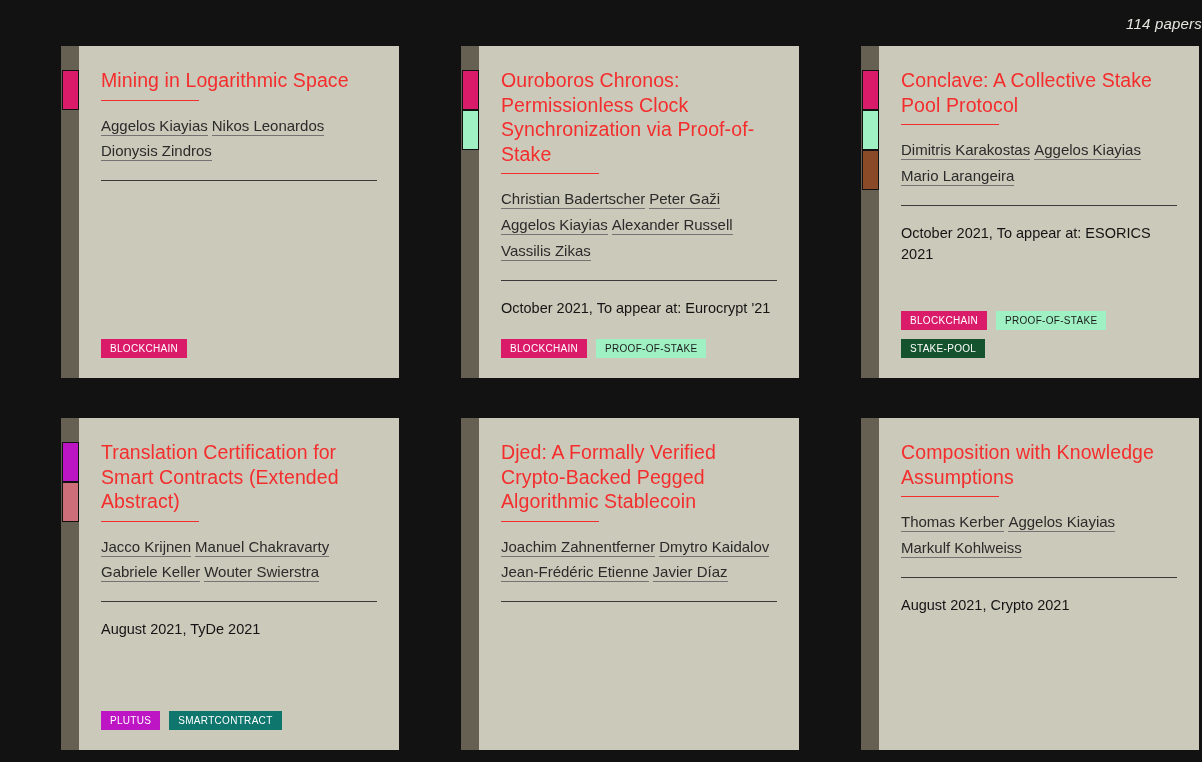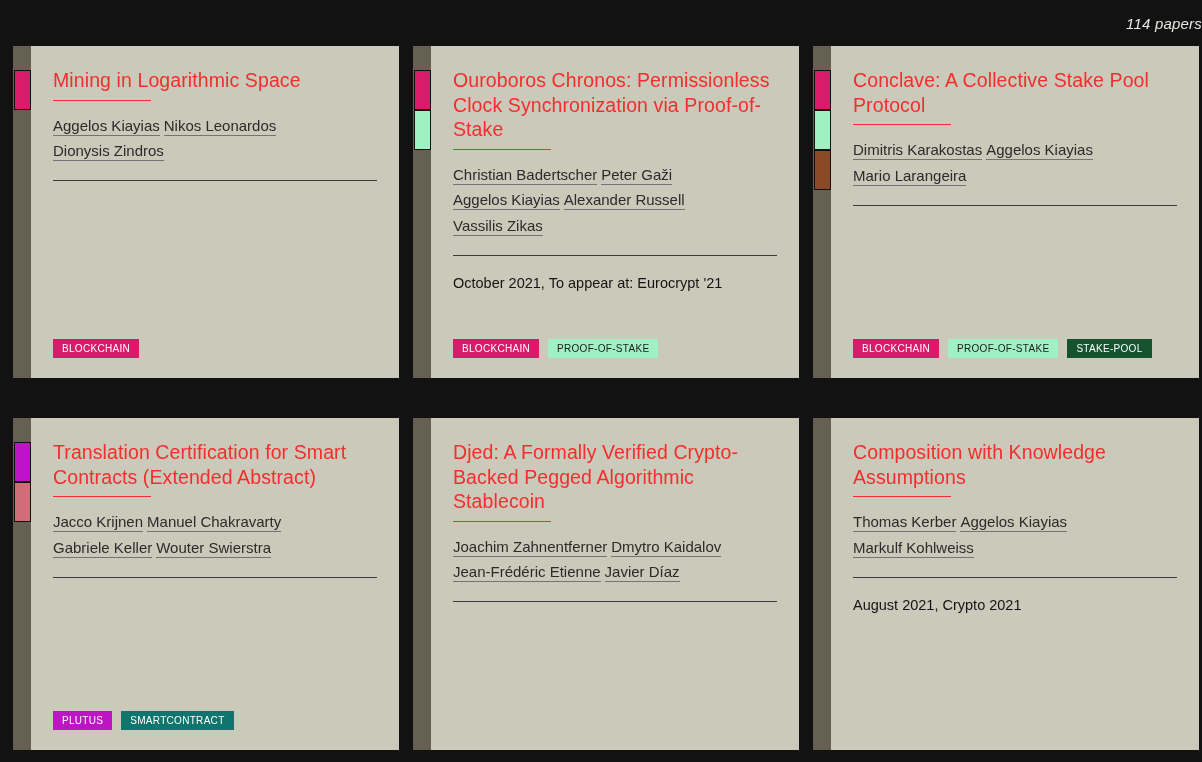--- a/index.html
+++ b/index.html
@@ -38,20 +38,21 @@
     row-gap: 40px;
     padding: 0 13px;
   }
 
   
   .paper-card {
     position: relative;
     display: flex;
     height: 332px;
     background: transparent;
+    margin-left: 48px;
   }
 
   
   .card-gutter {
     position: relative;
     width: 18px;
     flex: 0 0 18px;
     background: #666052;
   }
   .tag-chip {
@@ -175,37 +176,39 @@
       <div class="card-gutter">
         <div class="tag-chip" style="background: rgb(218, 27, 106); top: 24px;"></div>
         <div class="tag-chip" style="background: rgb(159, 240, 194); top: 64px;"></div>
         <div class="tag-chip" style="background: rgb(138, 74, 40); top: 104px;"></div>
       </div>
       <div class="card-body">
         <div class="paper-title">Conclave: A Collective Stake Pool Protocol</div>
         <div class="title-rule"></div>
         <div class="author-list"><span class="author-link">Dimitris Karakostas</span><span class="author-sep">&nbsp;</span><span class="author-link">Aggelos Kiayias</span><span class="author-sep">&nbsp;</span><span class="author-link">Mario Larangeira</span></div>
         <div class="card-rule"></div>
+        <div class="paper-venue">October 2021, To appear at: ESORICS 2021</div>
         <div class="tag-row">
           <span class="tag-badge" style="background: rgb(218, 27, 106); color: rgb(255, 255, 255);">BLOCKCHAIN</span>
           <span class="tag-badge" style="background: rgb(159, 240, 194); color: rgb(28, 28, 28);">PROOF-OF-STAKE</span>
           <span class="tag-badge" style="background: #14532d; color: rgb(255, 255, 255);">STAKE-POOL</span>
         </div>
       </div>
     </div>
     <div class="paper-card">
       <div class="card-gutter">
         <div class="tag-chip" style="background: rgb(189, 20, 196); top: 24px;"></div>
         <div class="tag-chip" style="background: rgb(205, 110, 121); top: 64px;"></div>
       </div>
       <div class="card-body">
         <div class="paper-title">Translation Certification for Smart Contracts (Extended Abstract)</div>
         <div class="title-rule"></div>
         <div class="author-list"><span class="author-link">Jacco Krijnen</span><span class="author-sep">&nbsp;</span><span class="author-link">Manuel Chakravarty</span><span class="author-sep">&nbsp;</span><span class="author-link">Gabriele Keller</span><span class="author-sep">&nbsp;</span><span class="author-link">Wouter Swierstra</span></div>
         <div class="card-rule"></div>
+        <div class="paper-venue">August 2021, TyDe 2021</div>
         <div class="tag-row">
           <span class="tag-badge" style="background: rgb(189, 20, 196); color: rgb(255, 255, 255);">PLUTUS</span>
           <span class="tag-badge" style="background: #0f766e; color: rgb(255, 255, 255);">SMARTCONTRACT</span>
         </div>
       </div>
     </div>
     <div class="paper-card">
       <div class="card-gutter"></div>
       <div class="card-body">
         <div class="paper-title">Djed: A Formally Verified Crypto-Backed Pegged Algorithmic Stablecoin</div>

